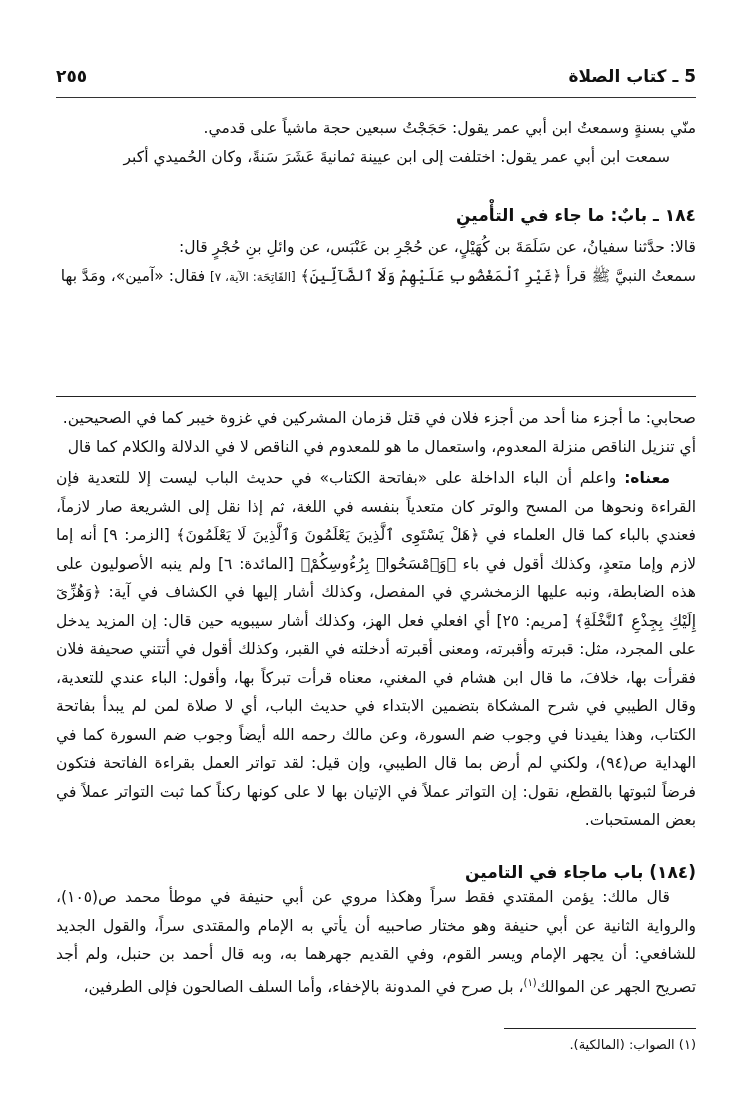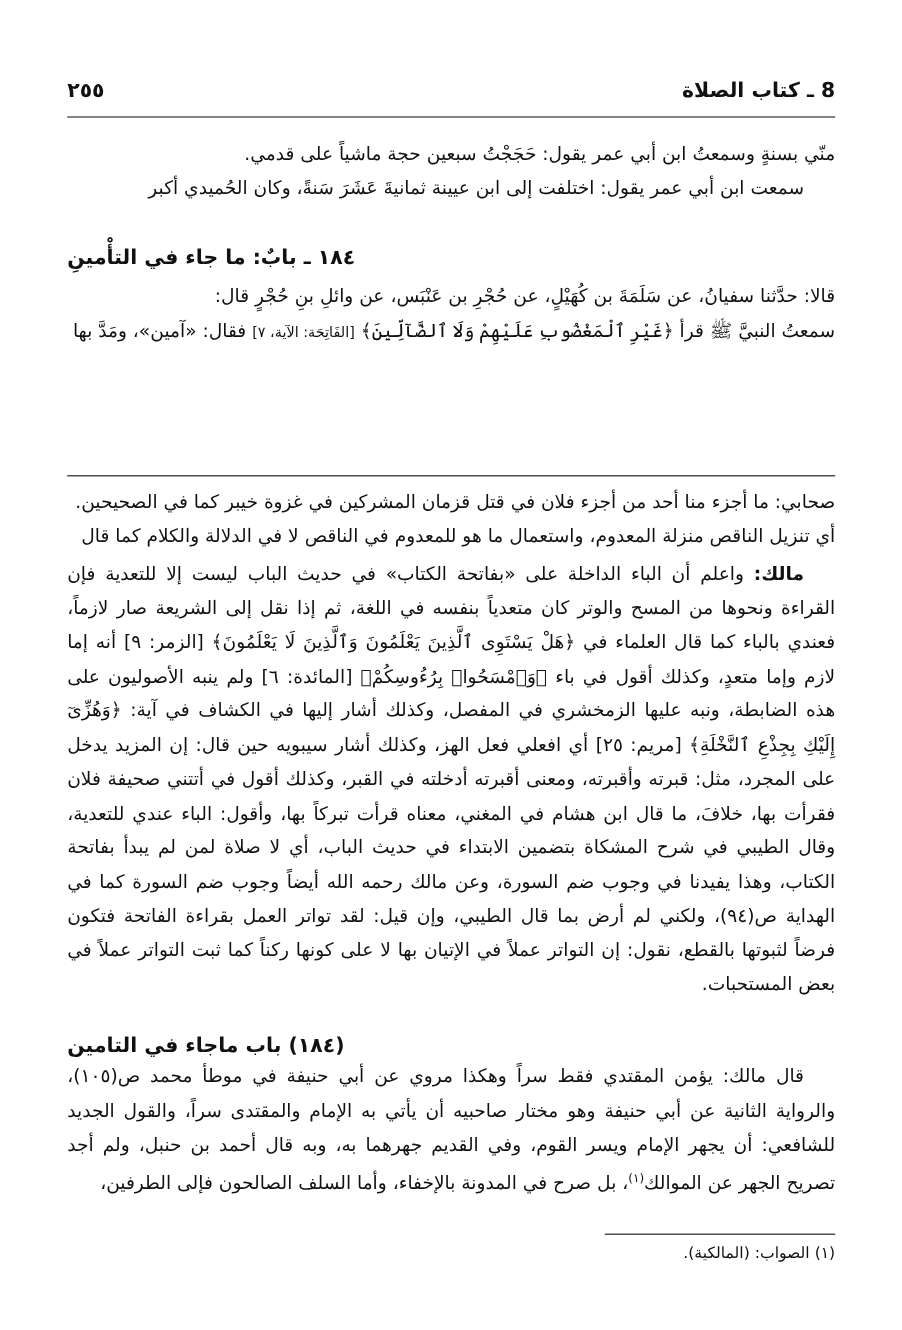--- a/index.html
+++ b/index.html
@@ -55,21 +55,21 @@
       text-align-last: right;
     }
     .block p {
       margin: 0;
     }
     .indent { text-indent: 26px; }
     .heading {
       position: absolute;
       left: 0;
       right: 0;
-      text-align: left;
+      text-align: right;
       font-weight: bold;
       font-size: 17px;
     }
     .bold { font-weight: bold; }
     .mid-rule {
       position: absolute;
       top: 396px;
       left: 0;
       right: 0;
       border-top: 1.5px solid #222;
@@ -91,21 +91,21 @@
     sup { font-size: 10px; }
     .quran { font-family: Liberation Serif, serif; }
     .ref { font-size: 12px; margin-top: 44px; }
   </style>
 </head>
 <body>
 
 <div class="page">
 
   <div class="running-head">
-    <span class="chapter">8 ـ كتاب الصلاة</span>
+    <span class="chapter">5 ـ كتاب الصلاة</span>
     <span class="page-no">٢٥٥</span>
   </div>
   <div class="head-rule"></div>
 
   <div class="block indent" style="top:114px;">
     <p style="text-indent:0;">منّي بسنةٍ وسمعتُ ابن أبي عمر يقول: حَجَجْتُ سبعين حجة ماشياً على قدمي.</p>
     <p>سمعت ابن أبي عمر يقول: اختلفت إلى ابن عيينة ثمانيةَ عَشَرَ سَنةً، وكان الحُميدي أكبر</p>
   </div>
 
   <div class="heading" style="top:205px;">١٨٤ ـ بابٌ: ما جاء في التأْمينِ</div>
@@ -122,21 +122,21 @@
 
   <div class="mid-rule"></div>
 
   <div class="block" style="top:404px;">
     <p>صحابي: ما أجزء منا أحد من أجزء فلان في قتل قزمان المشركين في غزوة خيبر كما في الصحيحين.</p>
     <p>أي تنزيل الناقص منزلة المعدوم، واستعمال ما هو للمعدوم في الناقص لا في الدلالة والكلام كما قال</p>
   </div>
 
   <div class="block indent" style="top:464px;">
     <p>
-      <span class="bold">مالك:</span>
+      <span class="bold">معناه:</span>
       <span>واعلم أن الباء الداخلة على «بفاتحة الكتاب» في حديث الباب ليست إلا للتعدية فإن القراءة ونحوها من المسح والوتر كان متعدياً بنفسه في اللغة، ثم إذا نقل إلى الشريعة صار لازماً، فعندي بالباء كما قال العلماء في ﴿هَلْ يَسْتَوِى ٱلَّذِينَ يَعْلَمُونَ وَٱلَّذِينَ لَا يَعْلَمُونَ﴾ [الزمر: ٩] أنه إما لازم وإما متعدٍ، وكذلك أقول في باء ﴿وَٱمْسَحُوا۟ بِرُءُوسِكُمْ﴾ [المائدة: ٦] ولم ينبه الأصوليون على هذه الضابطة، ونبه عليها الزمخشري في المفصل، وكذلك أشار إليها في الكشاف في آية: ﴿وَهُزِّىٓ إِلَيْكِ بِجِذْعِ ٱلنَّخْلَةِ﴾ [مريم: ٢٥] أي افعلي فعل الهز، وكذلك أشار سيبويه حين قال: إن المزيد يدخل على المجرد، مثل: قبرته وأقبرته، ومعنى أقبرته أدخلته في القبر، وكذلك أقول في أتتني صحيفة فلان فقرأت بها، خلافَ، ما قال ابن هشام في المغني، معناه قرأت تبركاً بها، وأقول: الباء عندي للتعدية، وقال الطيبي في شرح المشكاة بتضمين الابتداء في حديث الباب، أي لا صلاة لمن لم يبدأ بفاتحة الكتاب، وهذا يفيدنا في وجوب ضم السورة، وعن مالك رحمه الله أيضاً وجوب ضم السورة كما في الهداية ص(٩٤)، ولكني لم أرض بما قال الطيبي، وإن قيل: لقد تواتر العمل بقراءة الفاتحة فتكون فرضاً لثبوتها بالقطع، نقول: إن التواتر عملاً في الإتيان بها لا على كونها ركناً كما ثبت التواتر عملاً في بعض المستحبات.</span>
     </p>
   </div>
 
   <div class="heading" style="top:862px;">(١٨٤) باب ماجاء في التامين</div>
 
   <div class="block indent" style="top:883px;">
     <p>
       <span>قال مالك: يؤمن المقتدي فقط سراً وهكذا مروي عن أبي حنيفة في موطأ محمد ص(١٠٥)، والرواية الثانية عن أبي حنيفة وهو مختار صاحبيه أن يأتي به الإمام والمقتدى سراً، والقول الجديد للشافعي: أن يجهر الإمام ويسر القوم، وفي القديم جهرهما به، وبه قال أحمد بن حنبل، ولم أجد تصريح الجهر عن الموالك</span><sup>(١)</sup><span>، بل صرح في المدونة بالإخفاء، وأما السلف الصالحون فإلى الطرفين،</span>
     </p>

